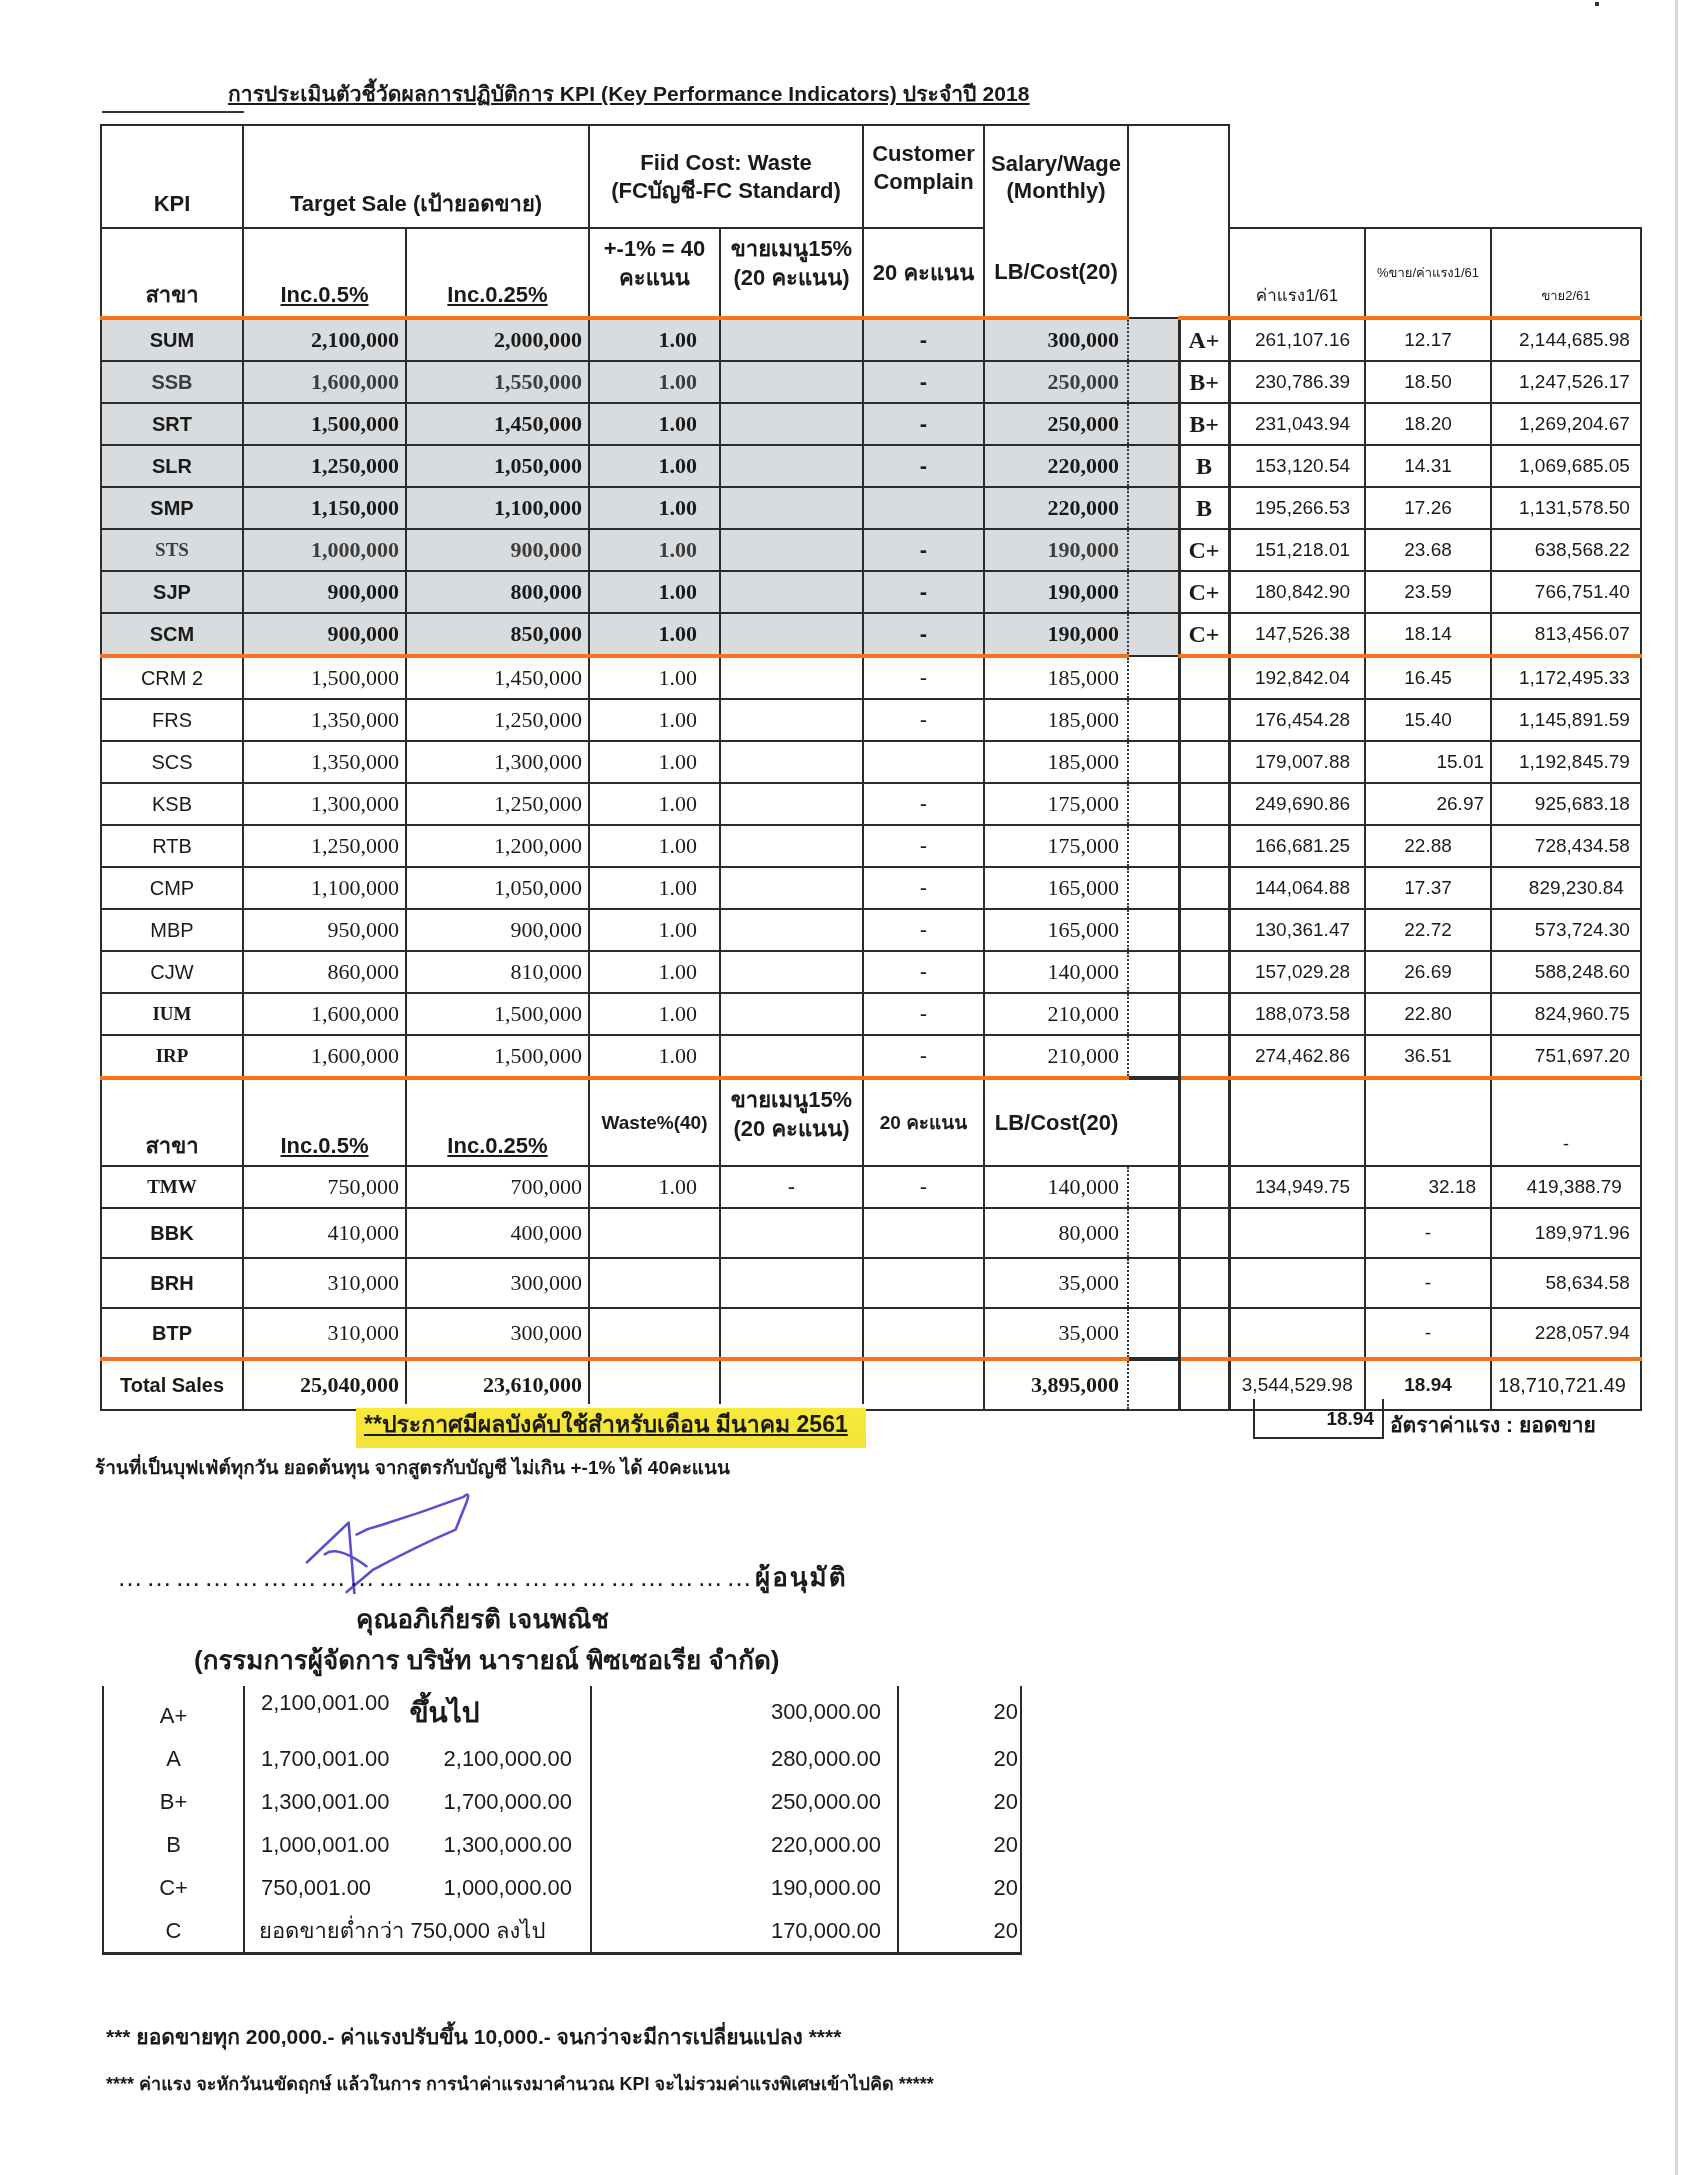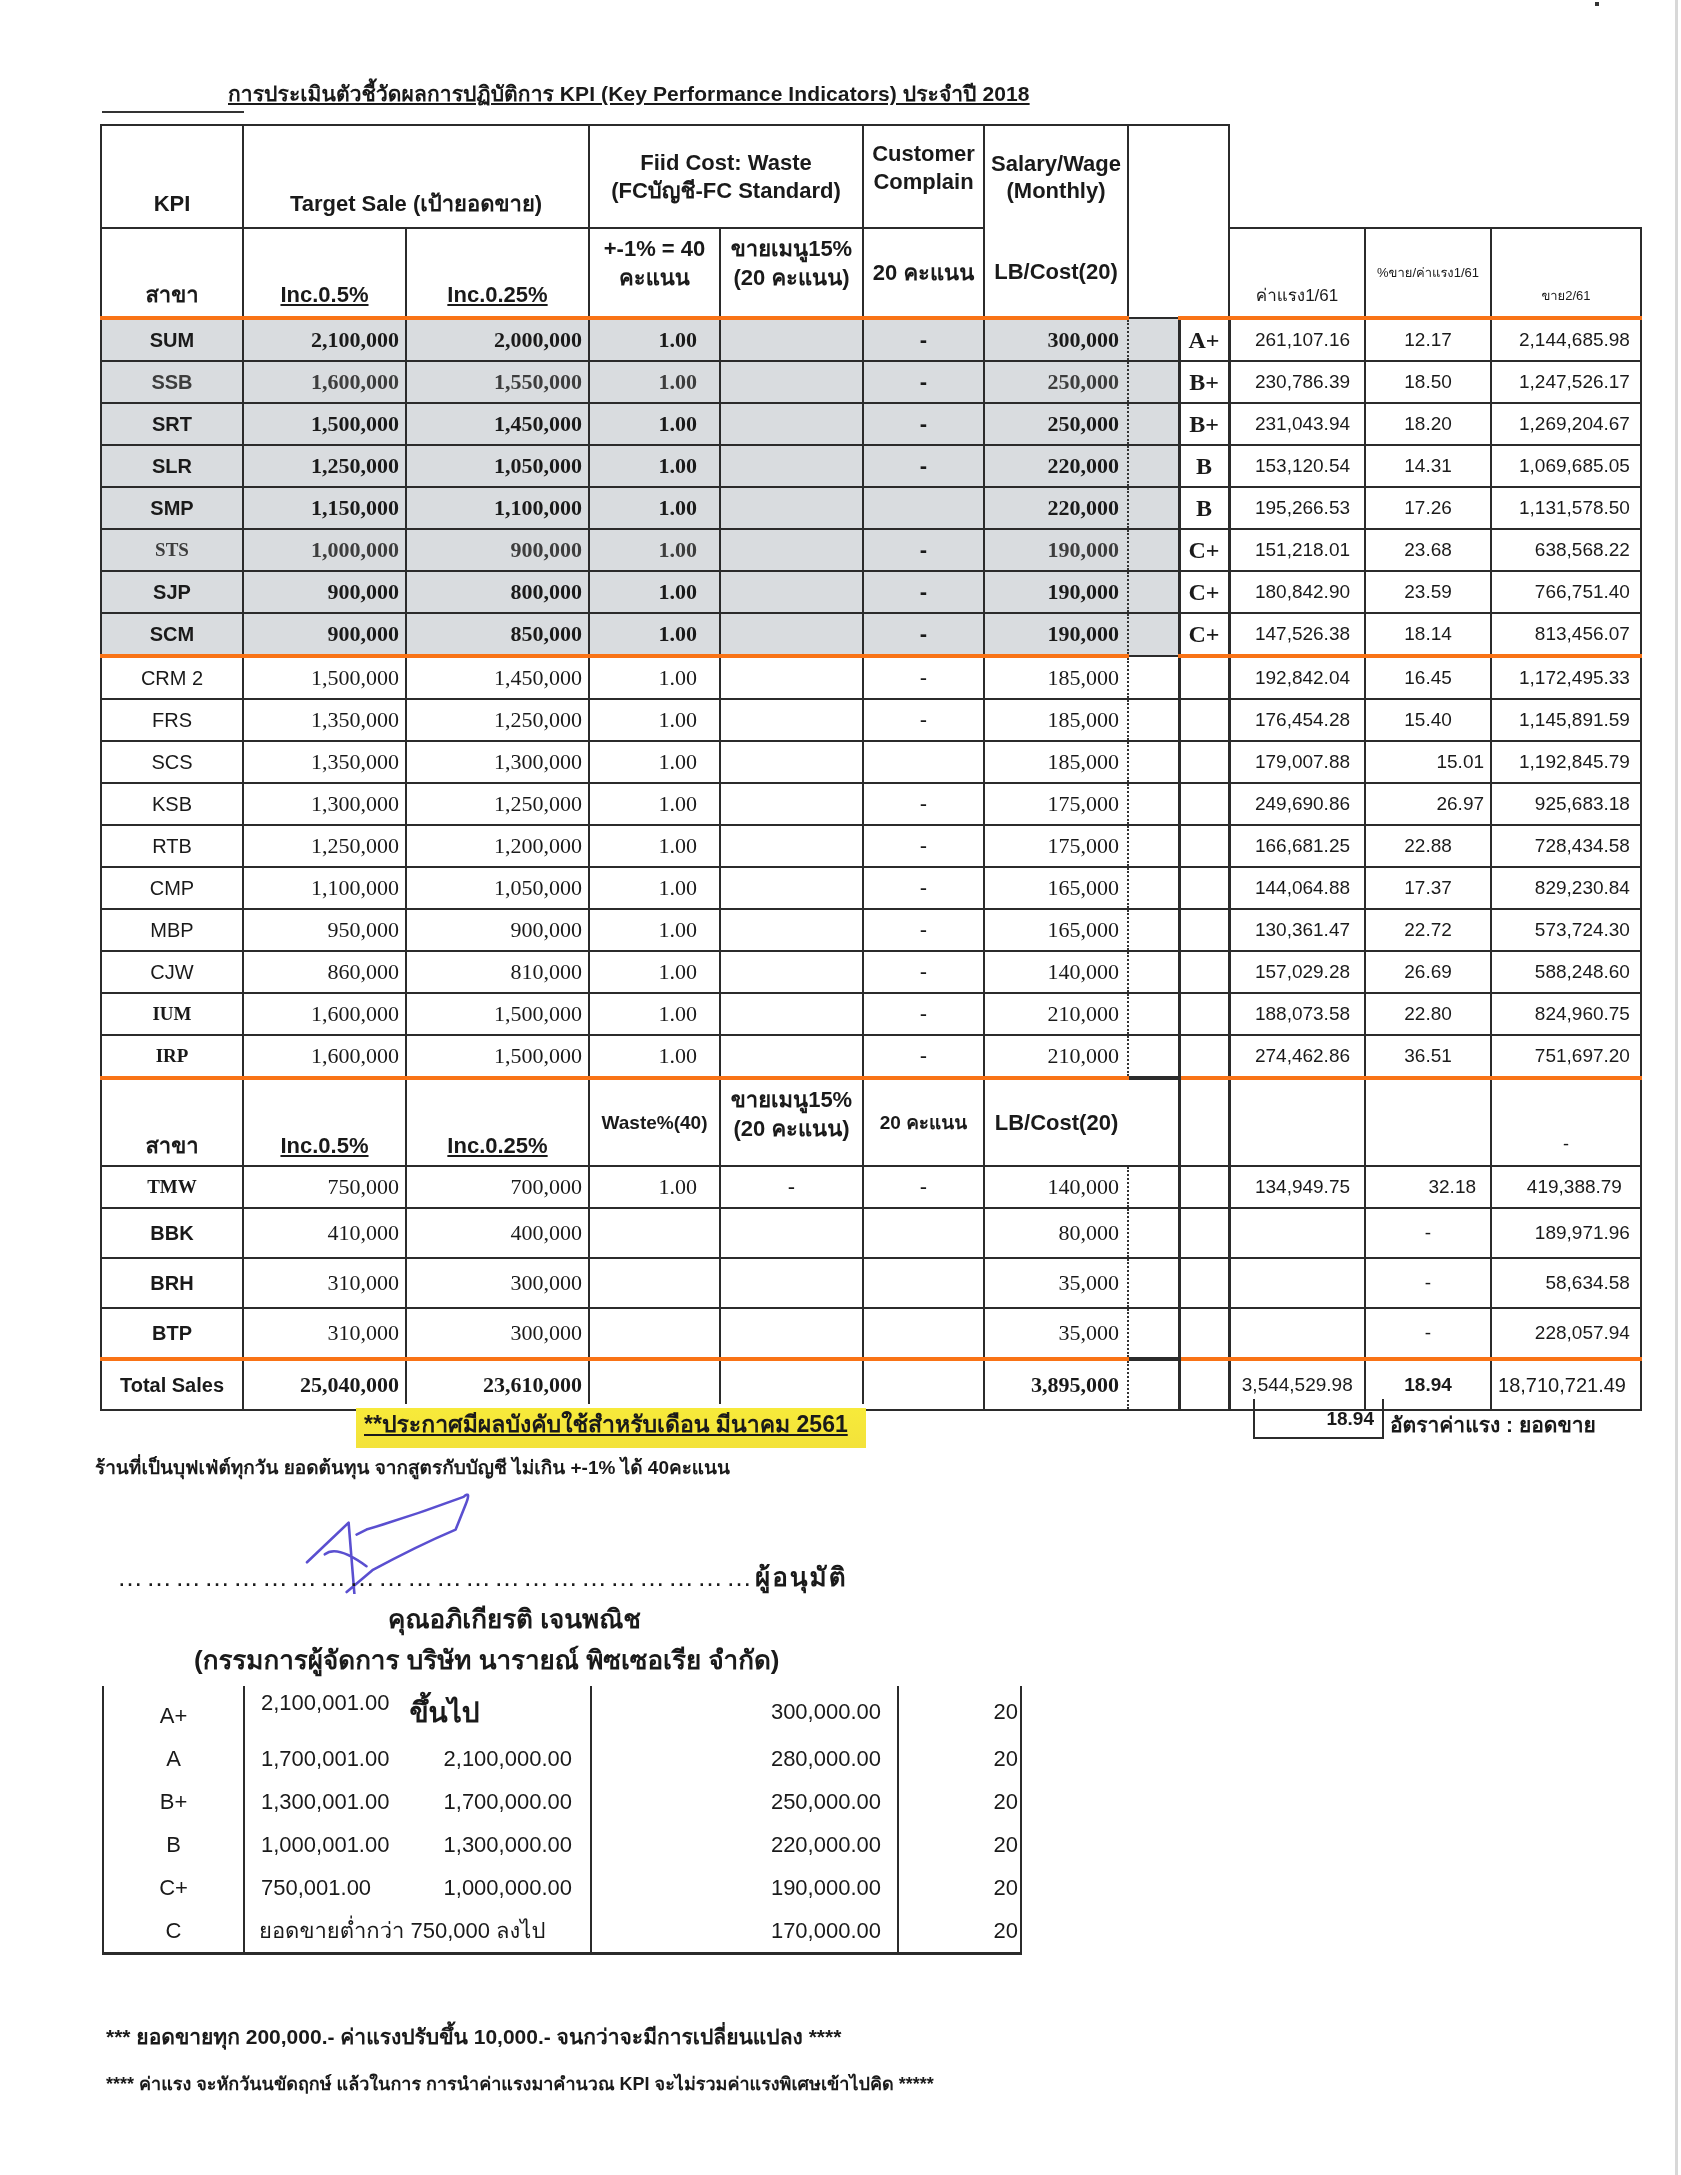--- a/index.html
+++ b/index.html
@@ -34,21 +34,21 @@
   .total td.num{font-weight:bold;}
 
   .notice{left:356px;top:1404px;font-size:23px;font-weight:bold;text-decoration:underline;color:#1a1a1a;background:linear-gradient(#fff 0%,#fff 10%,#f7ea3a 10%,#f3e23a 100%);padding:2px 18px 6px 8px;}
   .ratio-box{left:1253px;top:1399px;width:131px;height:40px;border:2.5px solid #2b2b2b;border-top:none;font-size:19px;font-weight:bold;text-align:right;padding-right:8px;line-height:40px;box-sizing:border-box;}
   .ratio-lbl{left:1390px;top:1408px;font-size:21px;font-weight:bold;}
   .note1{left:95px;top:1452px;font-size:19px;font-weight:bold;}
 
   .signline{left:117px;top:1556px;font-size:26px;letter-spacing:2px;}
   .signline .dots{letter-spacing:3px;}
   .sig-svg{left:297px;top:1485px;}
-  .signer{left:356px;top:1598px;font-size:26px;font-weight:bold;margin-left:32px;}
+  .signer{left:356px;top:1598px;font-size:26px;font-weight:bold;}
   .signer-title{left:194px;top:1639px;font-size:26px;font-weight:bold;}
 
   .grade-tbl{position:absolute;left:102px;top:1686px;}
   .grade-tbl td{border-left:2.5px solid #2b2b2b;border-right:2.5px solid #2b2b2b;font-size:22px;height:43px;padding:0 4px;}
   .grade-tbl tr.gh td{border:2.5px solid #2b2b2b;font-weight:bold;text-align:center;font-size:20px;height:43px;}
   .grade-tbl tr.last td{border-bottom:3px solid #2b2b2b;}
   .grade-tbl td.g{text-align:center;}
   .grade-tbl td.r{text-align:right;}
   .grade-tbl .mx{display:flex;justify-content:space-between;padding:0 14px 0 12px;}
   .grade-tbl .up{font-weight:bold;font-size:28px;font-family:"Liberation Serif",serif;margin-left:20px;}
@@ -289,21 +289,21 @@
         <td class="num dot-r">1,100,000</td>
         <td class="num">1,050,000</td>
         <td class="num" style="padding-right:22px">1.00</td>
         <td class="ctr"></td>
         <td class="ctr">-</td>
         <td class="num dot-r" style="padding-right:8px">165,000</td>
         <td class="none" style="border-top:inherit;border-bottom:2.5px solid #2b2b2b;border-right:3px solid #2b2b2b;width:20px"></td>
         <td class="grade" style="border-right:3.5px solid #2b2b2b"></td>
         <td class="sm">144,064.88</td>
         <td class="sm" style="text-align:center;padding-right:6px">17.37</td>
-        <td class="sm" style="padding-right:10px">829,230.84</td>
+        <td class="sm" style="padding-right:16px">829,230.84</td>
       </tr>
       <tr>
         <td class="lbl sans">MBP</td>
         <td class="num dot-r">950,000</td>
         <td class="num">900,000</td>
         <td class="num" style="padding-right:22px">1.00</td>
         <td class="ctr"></td>
         <td class="ctr">-</td>
         <td class="num dot-r" style="padding-right:8px">165,000</td>
         <td class="none" style="border-top:inherit;border-bottom:2.5px solid #2b2b2b;border-right:3px solid #2b2b2b;width:20px"></td>

